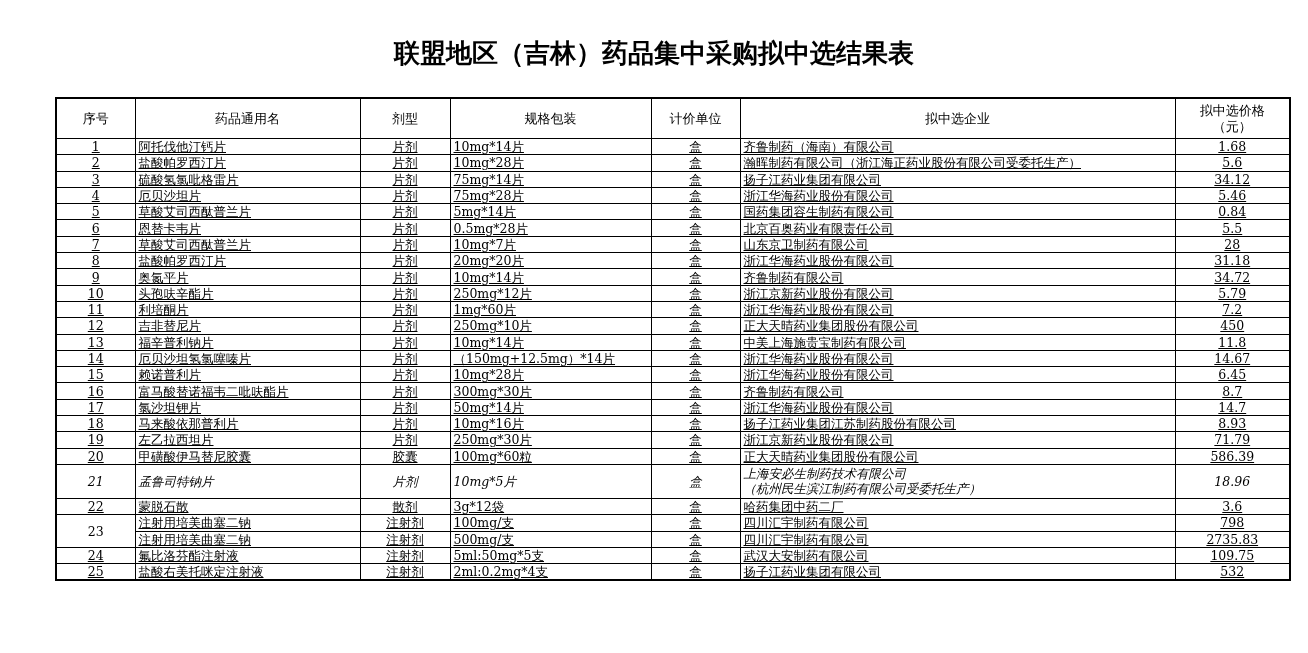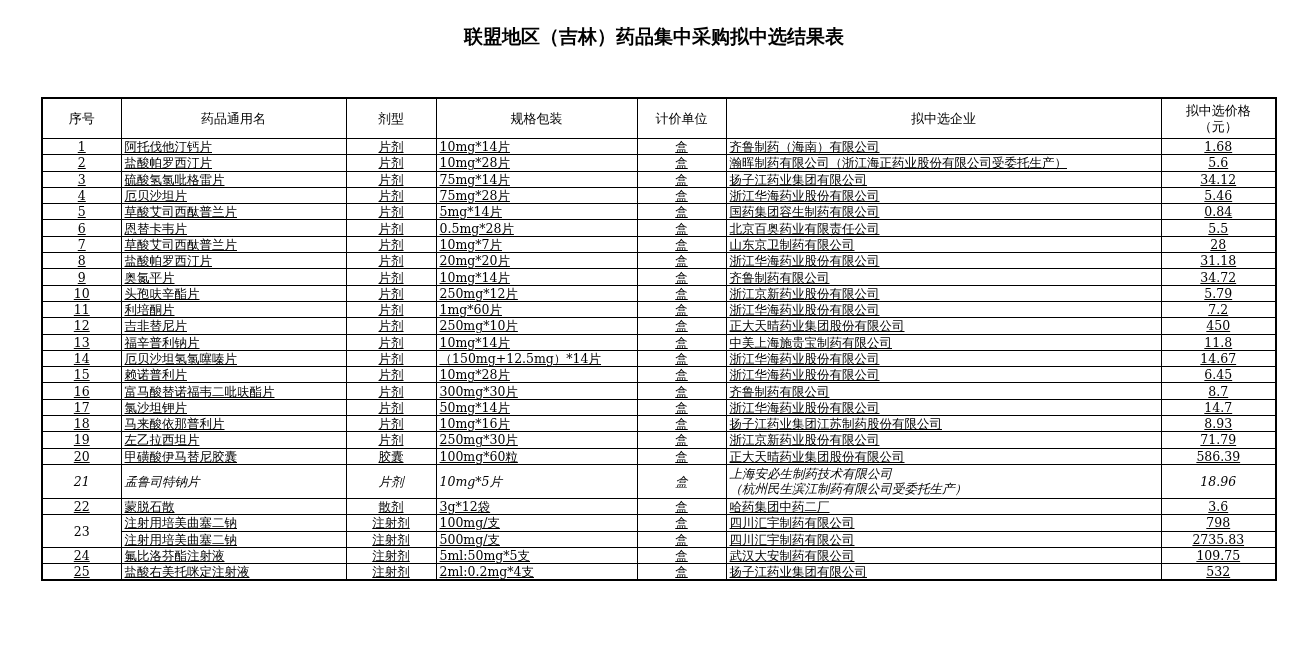--- a/index.html
+++ b/index.html
@@ -1,21 +1,21 @@
 <!DOCTYPE html>
 <html><head>
 <meta charset="utf-8">
 <style>
   html, body { margin: 0; padding: 0; background: #ffffff; }
   body { width: 1308px; height: 653px; position: relative; overflow: hidden;
          font-family: "DejaVu Serif", "Liberation Serif", serif; color: #000; }
-  .title { position: absolute; top: 24px; left: 0; width: 1308px; text-align: center;
+  .title { position: absolute; top: 36px; left: 0; width: 1308px; text-align: center;
            font-family: Liberation Sans, sans-serif;
-           font-weight: bold; font-size: 19px; letter-spacing: 0px; }
-  table { position: absolute; left: 41px; top: 97px; border-collapse: collapse;
+           font-weight: bold; font-size: 26px; letter-spacing: 0px; }
+  table { position: absolute; left: 55px; top: 97px; border-collapse: collapse;
           table-layout: fixed; width: 1234px; }
   td, th { border: 1px solid #000; padding: 0 3px; font-size: 12.5px; line-height: 15px;
            white-space: nowrap; overflow: hidden; font-weight: normal; }
   table { border: 2px solid #000; }
   thead th { height: 39px; text-align: center; font-family: "DejaVu Sans", "Liberation Sans", sans-serif; font-size: 13px; }
   tbody td { height: 15.3px; }
   tbody tr.tall td { height: 33px; font-style: italic; }
   .c { text-align: center; }
   .l { text-align: left; }
   .u { text-decoration: underline; }

